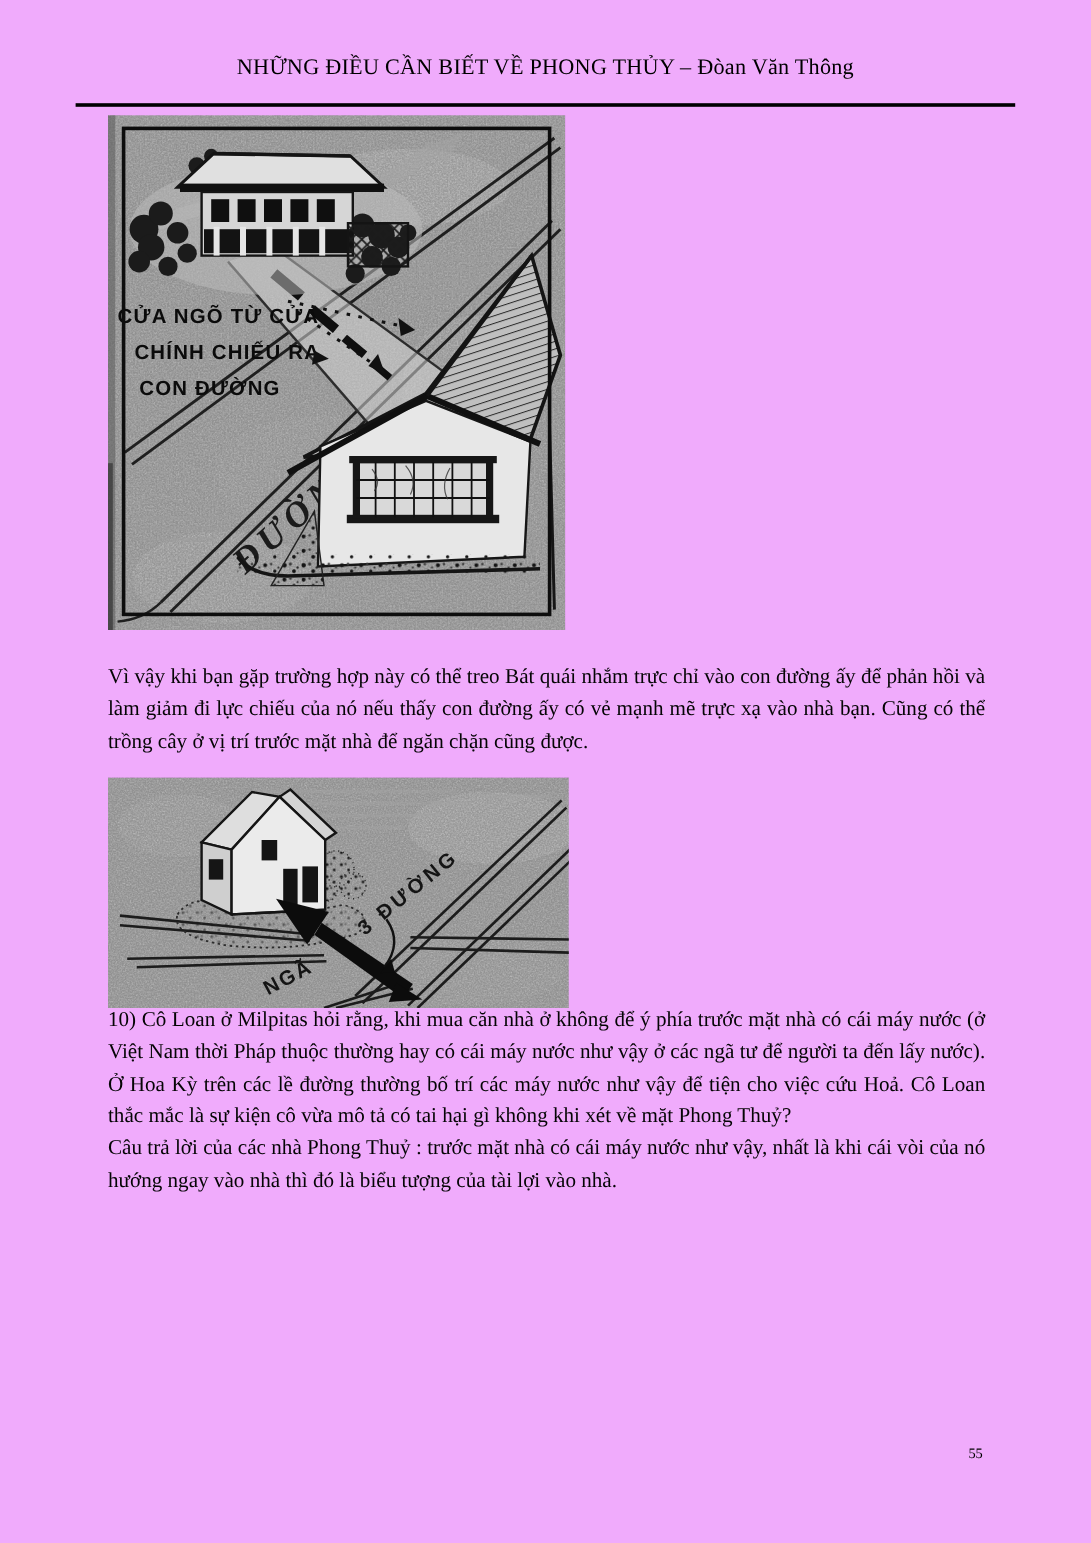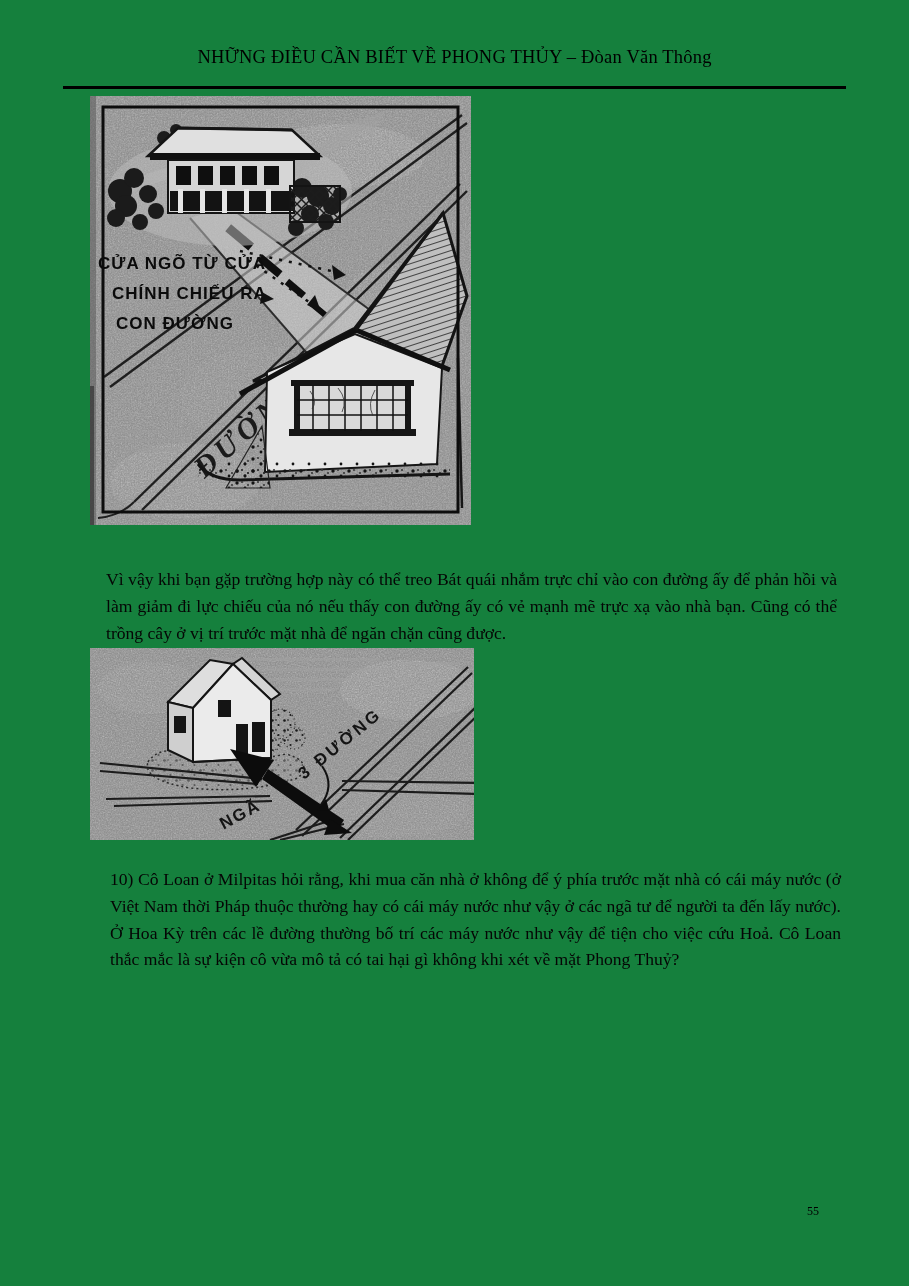--- a/index.html
+++ b/index.html
@@ -1,36 +1,36 @@
 <!DOCTYPE html>
 <html><head>
 <meta charset="utf-8">
 <style>
   html,body{margin:0;padding:0;background:#ffffff;}
   .page{
-    position:relative;width:909px;height:1286px;background:#15803d;
+    position:relative;width:909px;height:1286px;background:#f0abfc;
     font-family:"Liberation Serif",serif;color:#050505;overflow:hidden;text-decoration:underline;
   }
   .header-title{
     position:absolute;top:47px;left:0;width:909px;text-align:center;
     font-size:18.5px;font-weight:normal;letter-spacing:.2px;color:#000;
   }
   .header-rule{
     position:absolute;top:86px;left:63px;width:783px;height:0;
     border-top:3.4px solid #000;
   }
   .fig{position:absolute;line-height:0;}
   .fig1{left:90px;top:96px;width:316px;height:429px;}
   .fig2{left:90px;top:648px;width:384px;height:192px;}
   .para{
-    position:absolute;left:90px;width:731px;margin:16px;
+    position:absolute;left:90px;width:731px;margin:0;
     font-size:17.6px;line-height:26.8px;text-align:justify;text-justify:inter-word;
   }
   .para1{top:550px;}
-  .para-block{position:absolute;left:90px;top:866px;width:731px;margin-left:20px;}
+  .para-block{position:absolute;left:90px;top:836px;width:731px;}
   .para-block p{margin:0;font-size:17.6px;line-height:26.8px;text-align:justify;text-justify:inter-word;}
   .page-number{
     position:absolute;top:1204px;right:90px;font-size:12px;color:#000;
   }
   svg text{user-select:none;}
 </style>
 </head>
 <body>
 
 <div class="page">
@@ -280,17 +280,18 @@
         <polygon points="227,163 236,151 239,162"></polygon>
       </g>
 
       <text x="128" y="172" transform="rotate(-28 150 166)" font-family="'Liberation Sans',sans-serif" font-weight="bold" font-size="17" letter-spacing="2" fill="#141414">NGÃ</text>
       <text x="214" y="132" transform="rotate(-39 214 132)" font-family="'Liberation Sans',sans-serif" font-weight="bold" font-size="17" letter-spacing="3" fill="#141414">3 ĐƯỜNG</text>
     </svg>
   </div>
 
   <div class="para-block">
     <p>10) Cô Loan ở Milpitas hỏi rằng, khi mua căn nhà ở không để ý phía trước mặt nhà có cái máy nước (ở Việt Nam thời Pháp thuộc thường hay có cái máy nước như vậy ở các ngã tư để người ta đến lấy nước). Ở Hoa Kỳ trên các lề đường thường bố trí các máy nước như vậy để tiện cho việc cứu Hoả. Cô Loan thắc mắc là sự kiện cô vừa mô tả có tai hại gì không khi xét về mặt Phong Thuỷ?</p>
+    <p>Câu trả lời của các nhà Phong Thuỷ : trước mặt nhà có cái máy nước như vậy, nhất là khi cái vòi của nó hướng ngay vào nhà thì đó là biểu tượng của tài lợi vào nhà.</p>
   </div>
 
   <div class="page-number">55</div>
 
 </div>
 
 </body></html>

